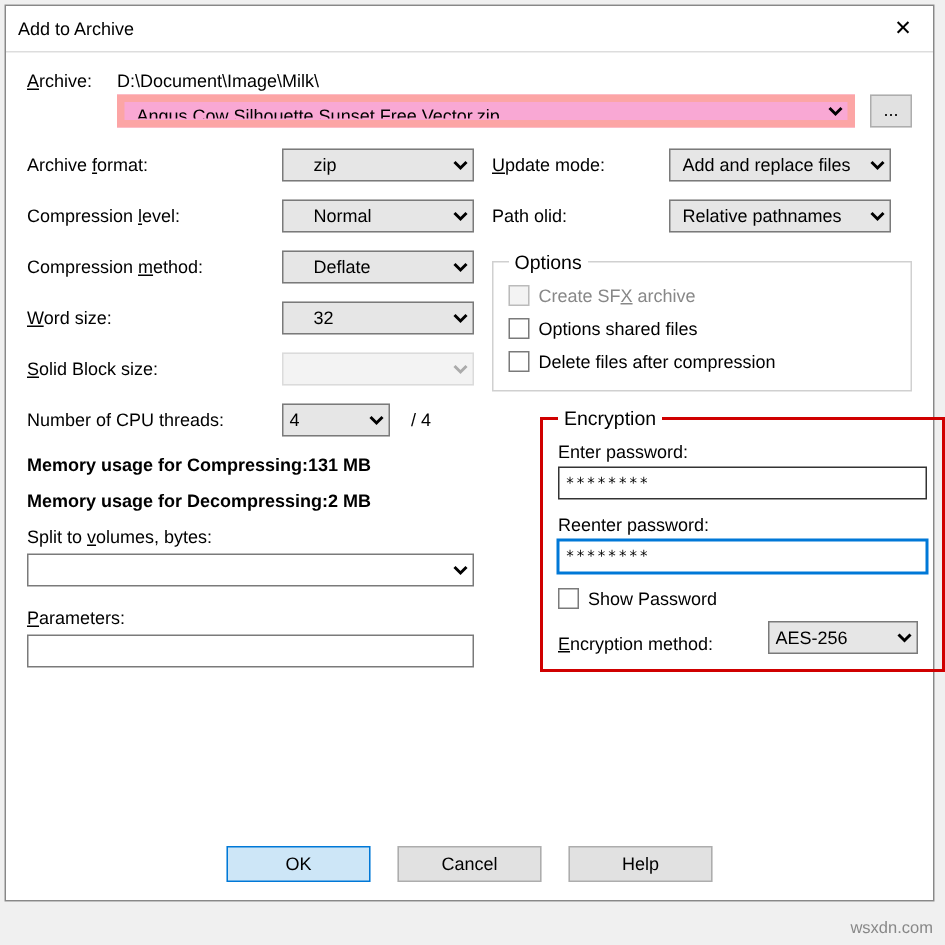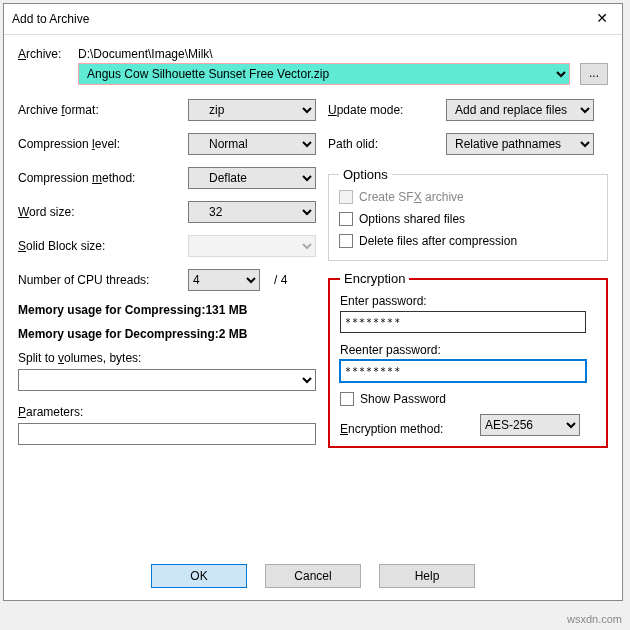--- a/index.html
+++ b/index.html
@@ -6,38 +6,38 @@
 body { margin: 0; background: #f0f0f0; width: 630px; height: 630px; overflow: hidden; }
 .window { background: #fff; border: 1px solid #888; width: 620px; height: 598px; margin: 3px; position: relative; }
 .titlebar { display: flex; justify-content: space-between; align-items: center; padding: 5px 8px; border-bottom: 1px solid #ddd; }
 .title { font-size: 12px; }
 .close { width: 24px; height: 20px; text-align: center; line-height: 18px; font-size: 14px; cursor: pointer; }
 .content { padding: 12px 14px; position: relative; }
 .pathrow { display: flex; align-items: center; margin-bottom: 2px; }
 .pathlabel { width: 60px; }
 .pathval { font-size: 12px; }
 .archiverow { display: flex; align-items: center; margin-bottom: 14px; }
-select.archive-name { flex: 1; height: 22px; border: 1px solid #fca5a5; padding: 1px 4px; background: #5eead4; }
+select.archive-name { flex: 1; height: 22px; border: 5px solid #fca5a5; padding: 1px 4px; background: #f9a8d4; }
 .browse-btn { width: 28px; height: 22px; margin-left: 10px; border: 1px solid #adadad; background: #e1e1e1; cursor: pointer; text-align: center; line-height: 18px; }
 .cols { display: flex; }
 .left { width: 310px; }
 .right { width: 280px; }
 .row { display: flex; align-items: center; margin-bottom: 12px; height: 22px; }
 .lbl { width: 170px; }
 .sel { width: 128px; height: 22px; border: 1px solid #7a7a7a; background: #e6e6e6; padding: 0 16px; }
 .sel-right { width: 148px; height: 22px; border: 1px solid #7a7a7a; background: #e6e6e6; padding: 0 4px; }
 .sel-disabled { background: #efefef; border: 1px solid #ccc; color: #888; }
 .cpu-row { display: flex; align-items: center; margin-bottom: 12px; }
 .cpu-sel { width: 72px; height: 22px; border: 1px solid #7a7a7a; background: #e6e6e6; margin-right: 14px; }
 .mem-row { display: flex; margin-bottom: 10px; padding-right: 28px; font-weight: bold; }
 .field-label { margin-bottom: 4px; }
 .wide-sel { width: 298px; height: 22px; border: 1px solid #7a7a7a; background: #fff; }
 .wide-inp { width: 298px; height: 22px; border: 1px solid #7a7a7a; padding: 1px 4px; }
 fieldset { border: 1px solid #d0d0d0; margin: 2px 0 10px 0; padding: 8px 10px 10px 10px; }
-fieldset.enc { border: 2px solid #d00000; }
+fieldset.enc { border: 2px solid #d00000; margin-left: 32px; }
 legend { font-size: 13px; padding: 0 4px; }
 .chk-row { display: flex; align-items: center; margin-bottom: 8px; }
 .chk { width: 14px; height: 14px; border: 1px solid #7a7a7a; margin-right: 6px; background: #fff; }
 .chk.disabled { border-color: #bbb; background: #f3f3f3; }
 .chk-lbl.disabled { color: #888; }
 .pw-label { margin-bottom: 3px; }
 .pw-input { width: 246px; height: 22px; border: 1px solid #333; padding: 1px 4px; font-family: monospace; font-size: 10px; letter-spacing: 1px; margin-bottom: 10px; }
 .pw-input.focus { border: 1px solid #0078d7; outline: 1px solid #0078d7; }
 .enc-meth-row { display: flex; align-items: flex-end; margin-top: 6px; }
 .enc-meth-lbl { width: 140px; }

